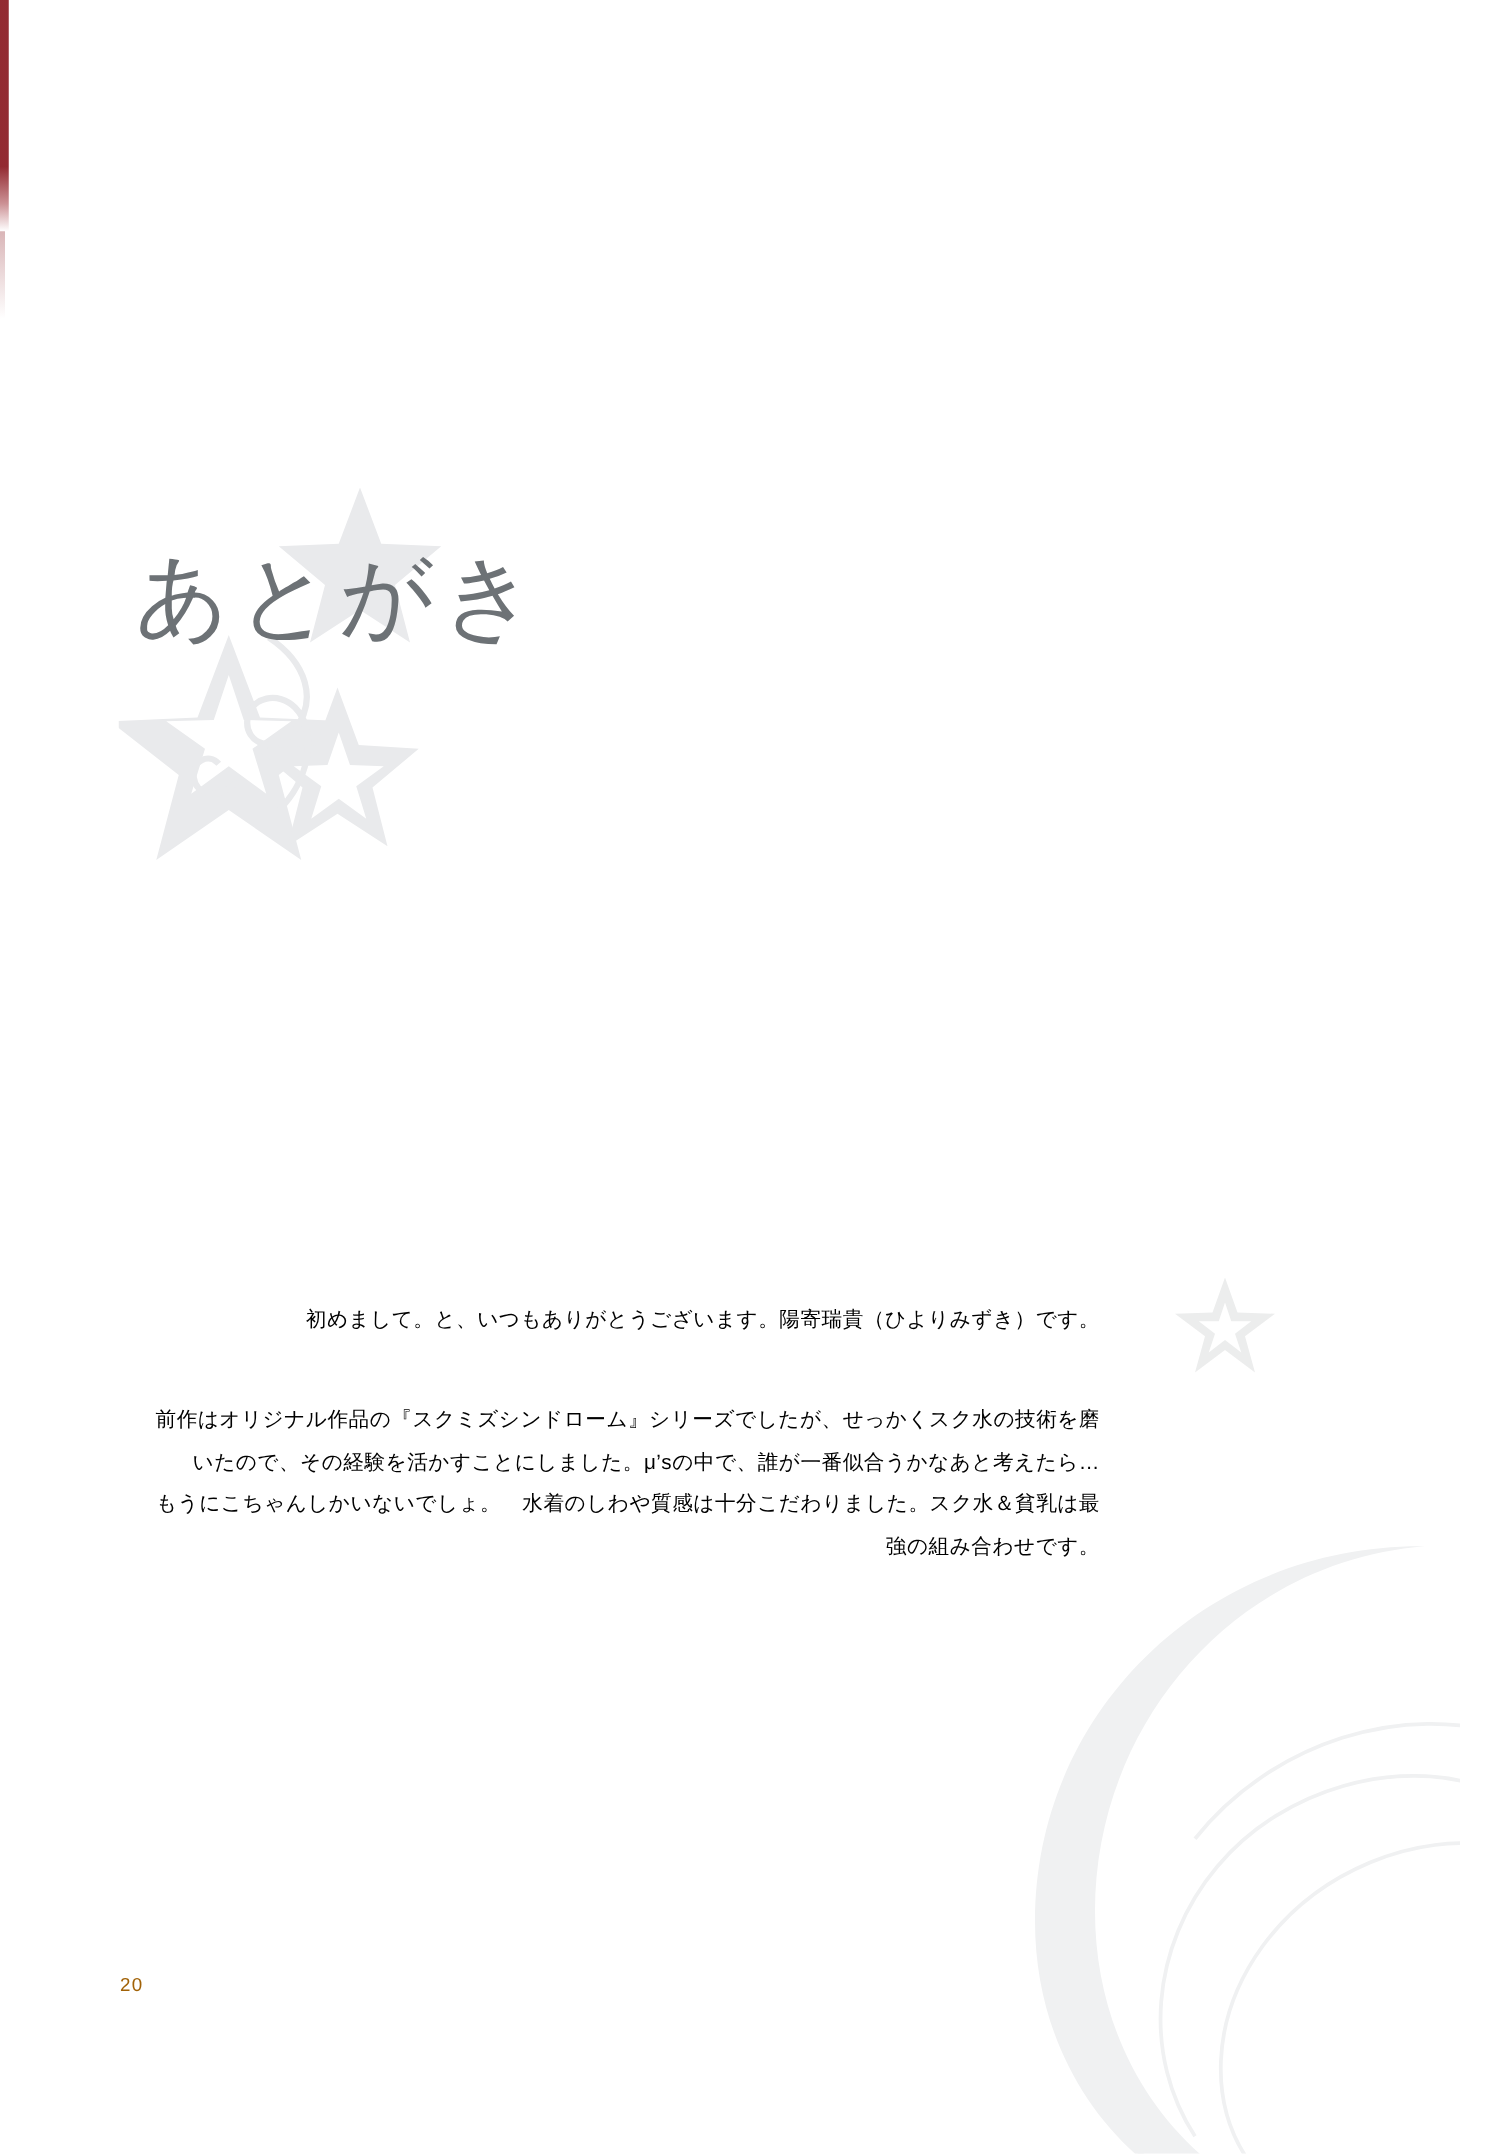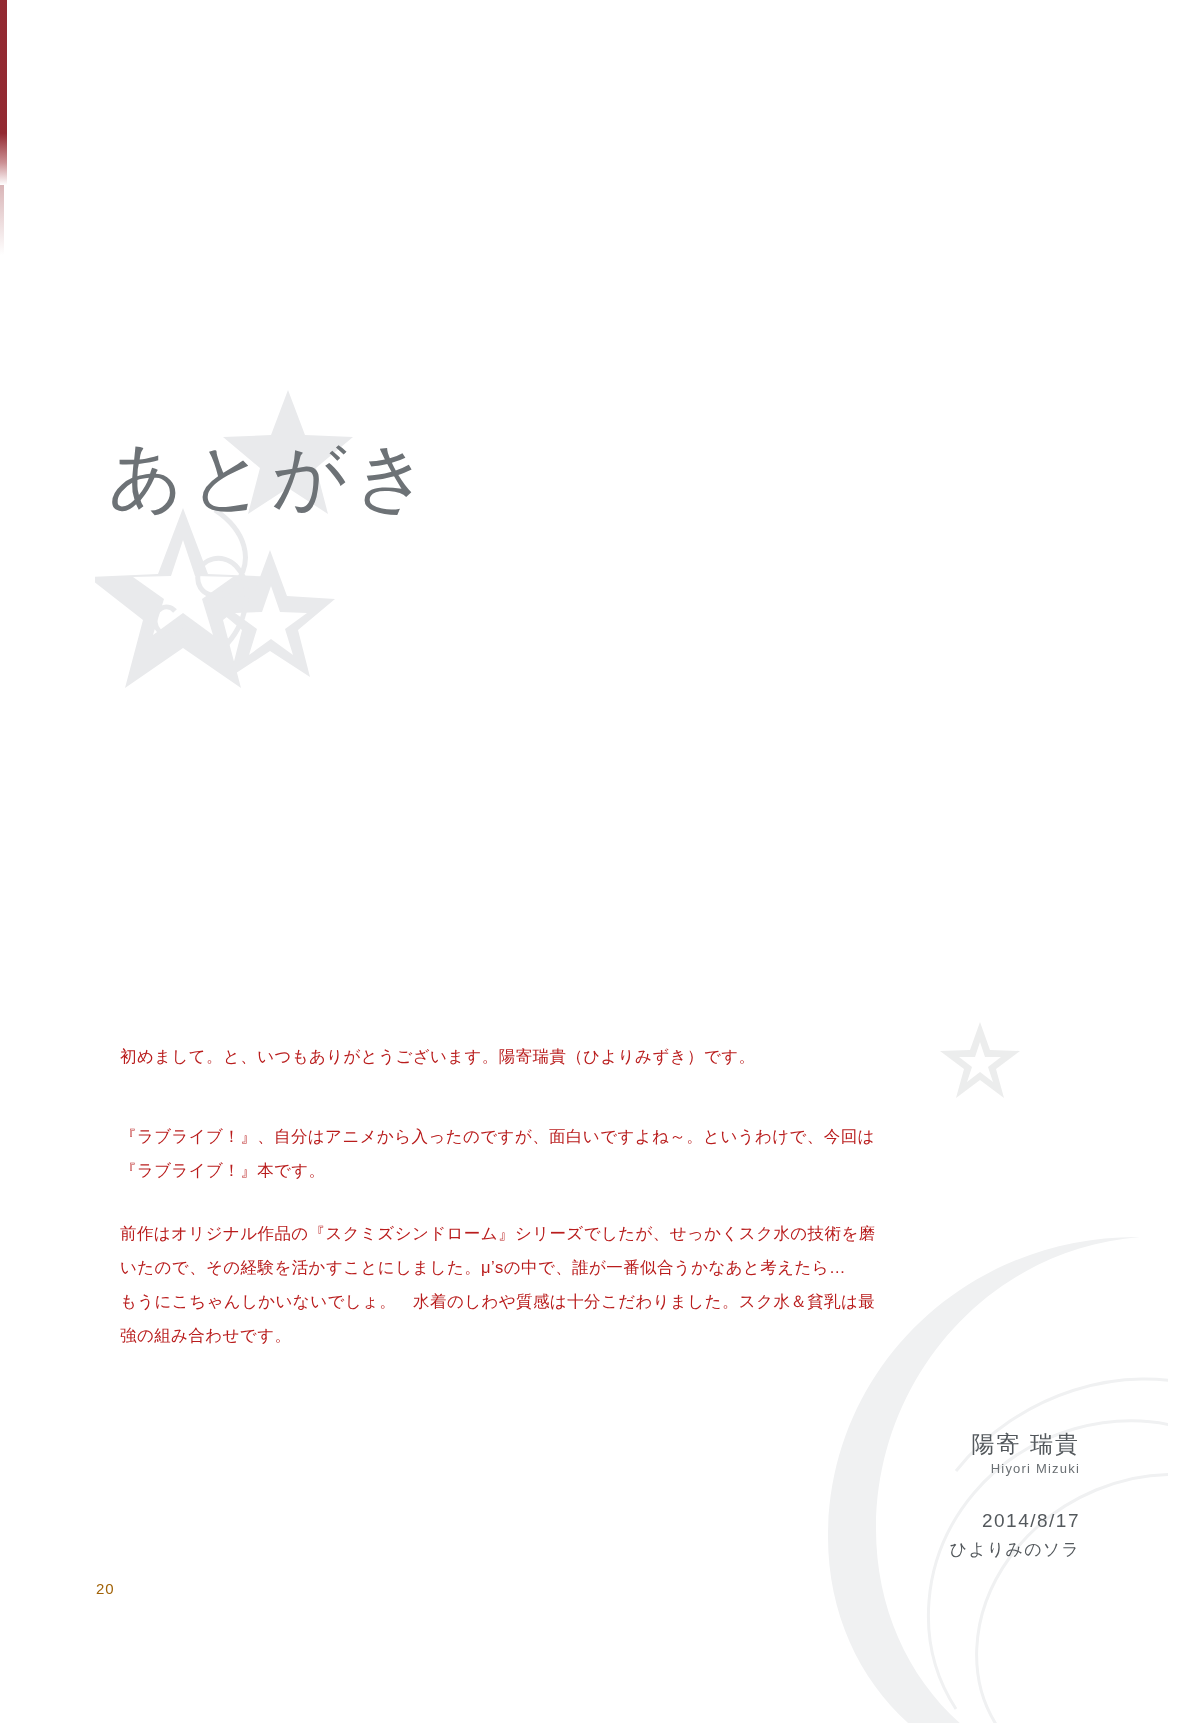--- a/index.html
+++ b/index.html
@@ -74,24 +74,25 @@
     font-weight: 400;
     white-space: nowrap;
   }
 
   
   .body-text {
     position: absolute;
     left: 120px;
     top: 1040px;
     width: 760px;
-    color: #b91c1c;
+    color: #000000;
     font-size: 16.5px;
     line-height: 2.05;
     letter-spacing: 0.4px;
+    text-align: right;
   }
   .para {
     margin: 0 0 30px 0;
   }
   .para:last-child {
     margin-bottom: 0;
   }
   .para.gap-large {
     margin-bottom: 46px;
   }
@@ -174,26 +175,19 @@
       <path d="M512,284 C444,272 366,304 322,364 C280,422 278,492 314,540"></path>
       <path d="M520,196 C436,168 330,200 268,278"></path>
       <path d="M214,520 C250,556 300,574 352,574"></path>
     </g>
   </svg>
 
   <div class="heading">あとがき</div>
 
   <div class="body-text">
     <p class="para gap-large">初めまして。と、いつもありがとうございます。陽寄瑞貴（ひよりみずき）です。</p>
-    <p class="para">『ラブライブ！』、自分はアニメから入ったのですが、面白いですよね～。というわけで、今回は『ラブライブ！』本です。</p>
     <p class="para">前作はオリジナル作品の『スクミズシンドローム』シリーズでしたが、せっかくスク水の技術を磨いたので、その経験を活かすことにしました。μ’sの中で、誰が一番似合うかなあと考えたら…　もうにこちゃんしかいないでしょ。　水着のしわや質感は十分こだわりました。スク水＆貧乳は最強の組み合わせです。</p>
   </div>
 
-  <div class="signature">
-    <div class="sig-name">陽寄 瑞貴</div>
-    <div class="sig-romaji">Hiyori Mizuki</div>
-    <div class="sig-date">2014/8/17</div>
-    <div class="sig-circle">ひよりみのソラ</div>
-  </div>
 
   <div class="page-number">20</div>
 
 </div>
 
 </body></html>

